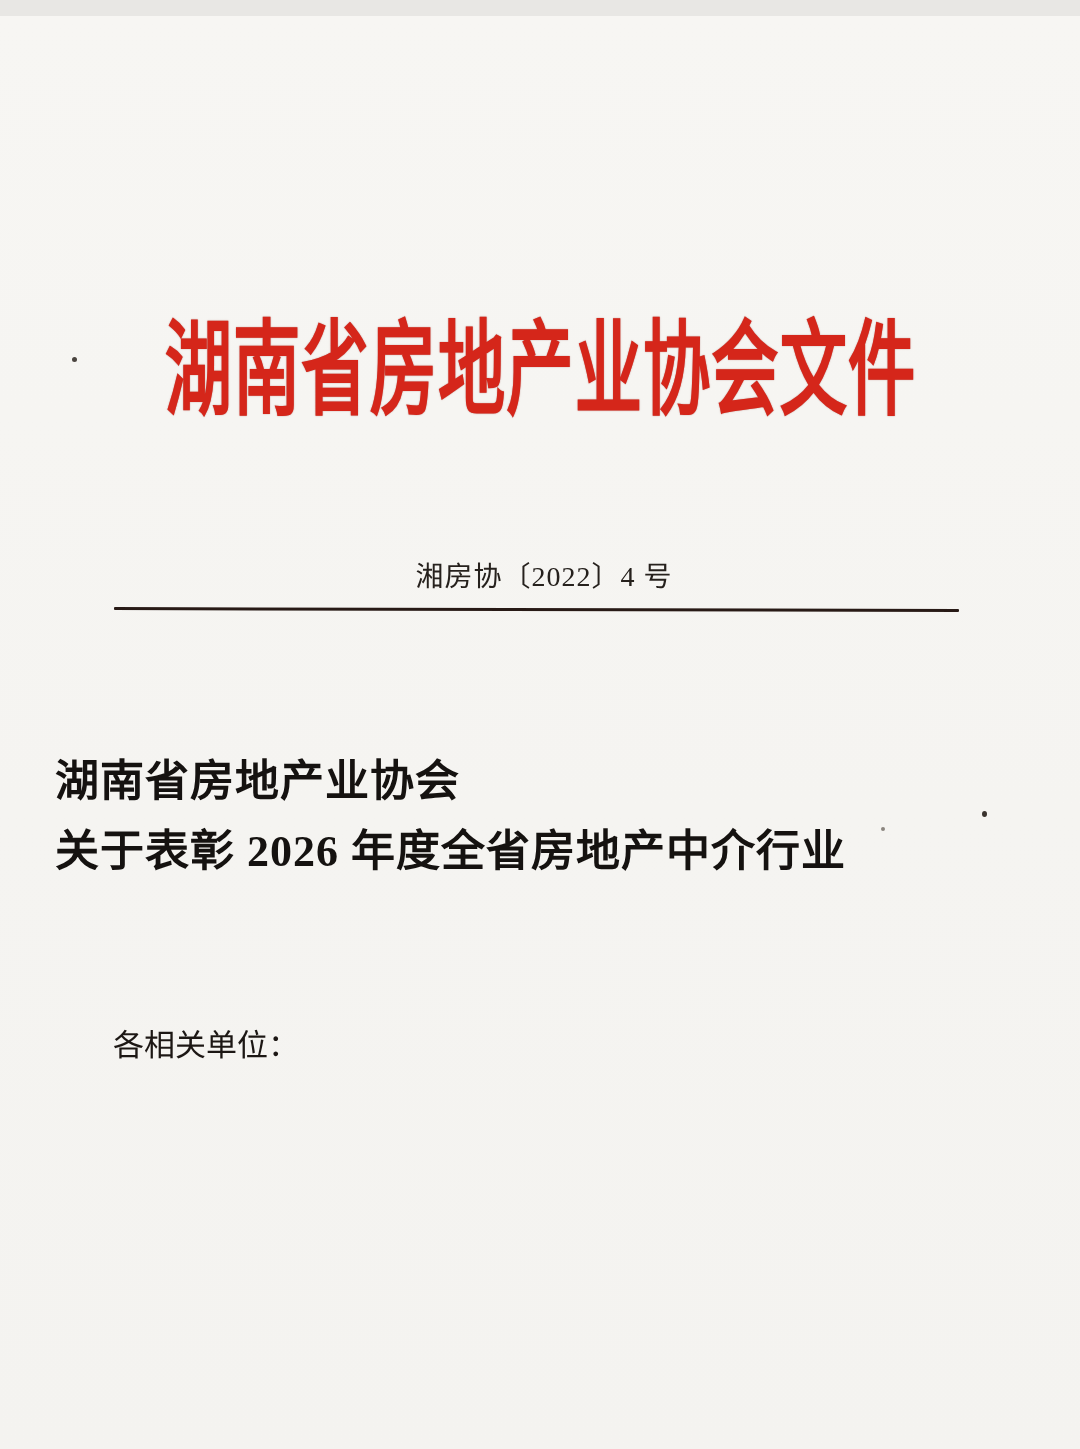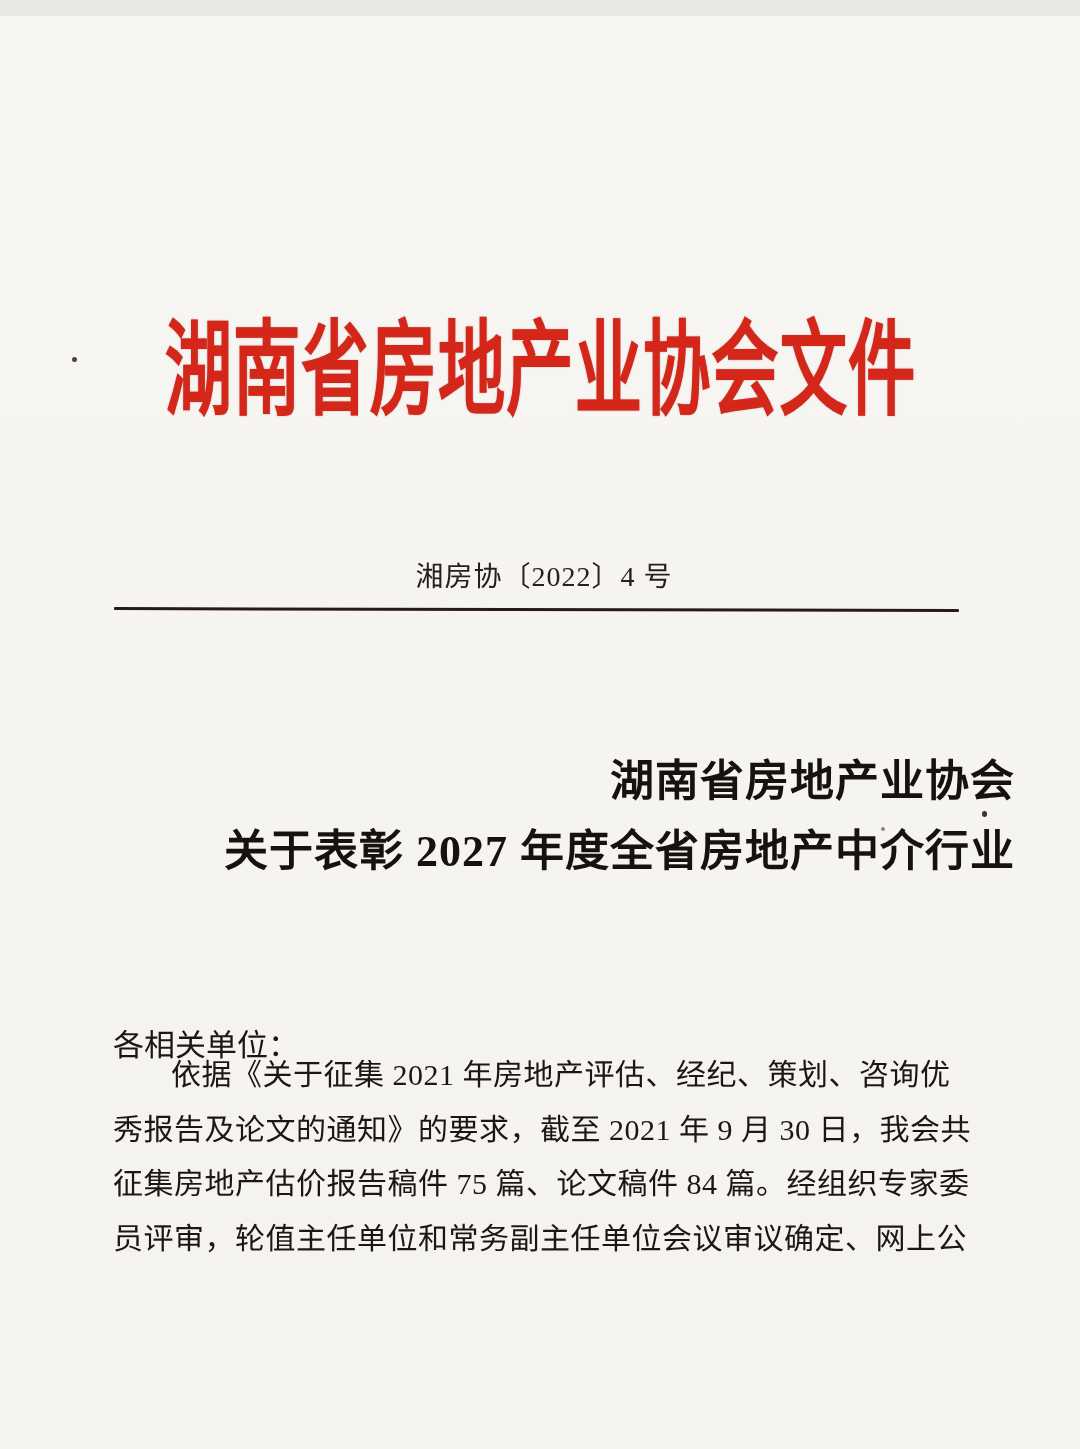--- a/index.html
+++ b/index.html
@@ -60,21 +60,21 @@
     background: #281a16;
     transform: rotate(0.12deg);
     border-radius: 1px;
   }
   
   .doc-title {
     position: absolute;
     top: 731px;
     left: 55px;
     width: 960px;
-    text-align: right;
+    text-align: left;
     font-size: 44px;
     font-weight: 700;
     line-height: 70px;
     color: #151210;
     letter-spacing: 1px;
   }
   
   .salutation {
     position: absolute;
     top: 1004px;
@@ -114,29 +114,23 @@
   <div class="masthead">
     <span class="stretch">湖南省房地产业协会文件</span>
   </div>
 
   <div class="doc-number">湘房协〔2022〕4 号</div>
 
   <div class="rule"></div>
 
   <div class="doc-title">
     <div class="title-line">湖南省房地产业协会</div>
-    <div class="title-line">关于表彰 2027 年度全省房地产中介行业</div>
+    <div class="title-line">关于表彰 2026 年度全省房地产中介行业</div>
   </div>
 
   <div class="salutation">各相关单位：</div>
 
-  <div class="body-paragraph">
-    <div class="line indent">依据《关于征集 2021 年房地产评估、经纪、策划、咨询优</div>
-    <div class="line">秀报告及论文的通知》的要求，截至 2021 年 9 月 30 日，我会共</div>
-    <div class="line">征集房地产估价报告稿件 75 篇、论文稿件 84 篇。经组织专家委</div>
-    <div class="line">员评审，轮值主任单位和常务副主任单位会议审议确定、网上公</div>
-  </div>
 
   <div class="speck s1"></div>
   <div class="speck s2"></div>
   <div class="speck s3"></div>
 
 </div>
 
 </body></html>

